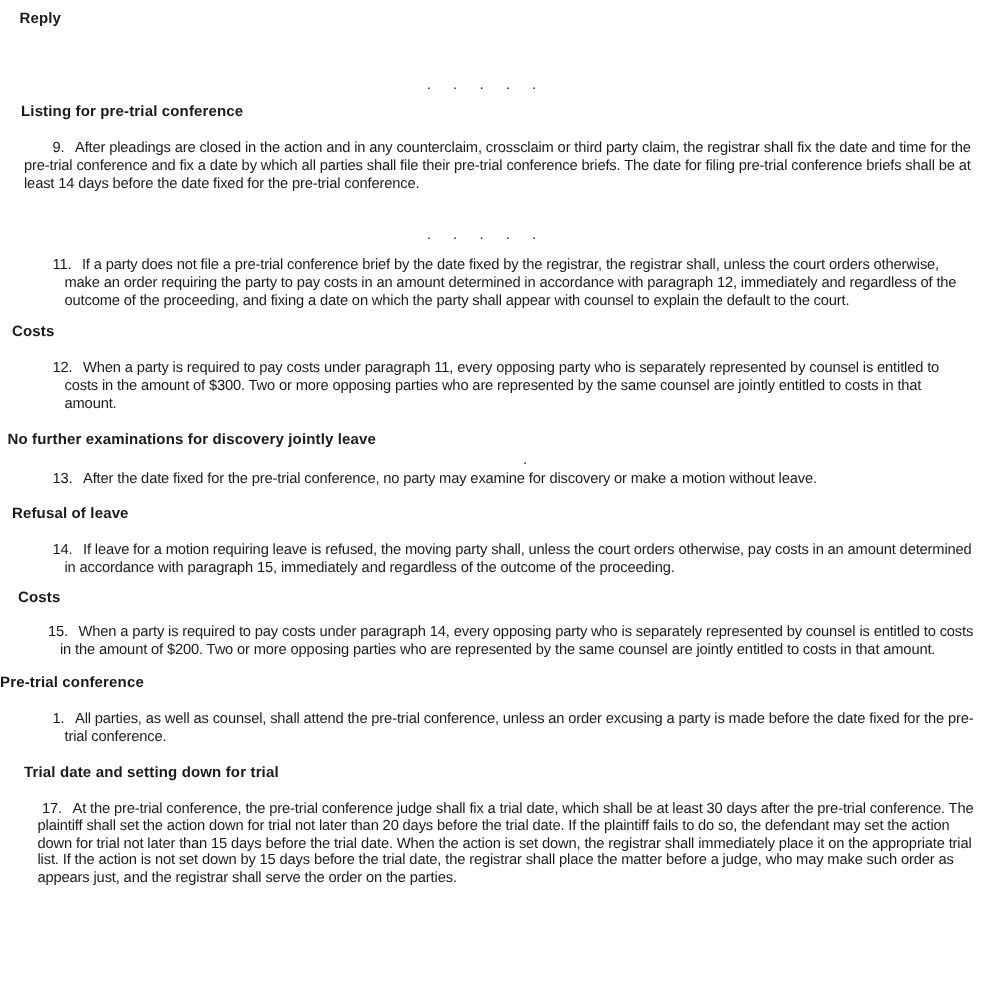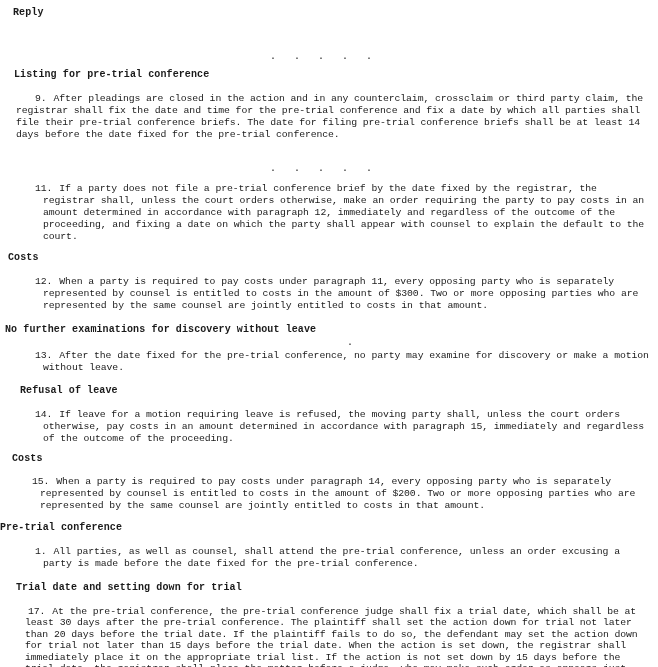--- a/index.html
+++ b/index.html
@@ -3,21 +3,21 @@
 <meta charset="utf-8">
 <style>
   html, body { margin: 0; padding: 0; }
   body {
     width: 658px;
     height: 667px;
     background: #ffffff;
     overflow: hidden;
   }
   .page {
-    font-family: Liberation Mono, monospace;
+    font-family: Liberation Sans, sans-serif;
     color: #1a1a1a;
     width: 658px;
     height: 667px;
     padding-top: 7px;
     box-sizing: border-box;
   }
   .hd {
     font-size: 10px;
     line-height: 12px;
     font-weight: bold;
@@ -76,25 +76,25 @@
   <h3 class="hd" style="padding-left:14px; margin-top:6px;">Listing for pre-trial conference</h3>
   <p class="para p9" style="margin-top:12px;"><span class="num">9.</span><span>After pleadings are closed in the action and in any counterclaim, crossclaim or third party claim, the registrar shall fix the date and time for the pre-trial conference and fix a date by which all parties shall file their pre-trial conference briefs. The date for filing pre-trial conference briefs shall be at least 14 days before the date fixed for the pre-trial conference.</span></p>
 
   <div class="sep" style="margin-top:22px;">. . . . .</div>
 
   <p class="para hang" style="margin-top:8px;"><span class="num">11.</span><span>If a party does not file a pre-trial conference brief by the date fixed by the registrar, the registrar shall, unless the court orders otherwise, make an order requiring the party to pay costs in an amount determined in accordance with paragraph 12, immediately and regardless of the outcome of the proceeding, and fixing a date on which the party shall appear with counsel to explain the default to the court.</span></p>
 
   <h3 class="hd" style="padding-left:8px; margin-top:9px;">Costs</h3>
   <p class="para hang" style="margin-top:12px;"><span class="num">12.</span><span>When a party is required to pay costs under paragraph 11, every opposing party who is separately represented by counsel is entitled to costs in the amount of $300. Two or more opposing parties who are represented by the same counsel are jointly entitled to costs in that amount.</span></p>
 
-  <h3 class="hd" style="padding-left:5px; margin-top:12px;">No further examinations for discovery without leave</h3>
+  <h3 class="hd" style="padding-left:5px; margin-top:12px;">No further examinations for discovery jointly leave</h3>
   <div class="stray" style="margin-top:2px;">.</div>
   <p class="para hang" style="margin-top:2px;"><span class="num">13.</span><span>After the date fixed for the pre-trial conference, no party may examine for discovery or make a motion without leave.</span></p>
 
-  <h3 class="hd" style="padding-left:20px; margin-top:11px;">Refusal of leave</h3>
+  <h3 class="hd" style="padding-left:8px; margin-top:11px;">Refusal of leave</h3>
   <p class="para hang" style="margin-top:12px;"><span class="num">14.</span><span>If leave for a motion requiring leave is refused, the moving party shall, unless the court orders otherwise, pay costs in an amount determined in accordance with paragraph 15, immediately and regardless of the outcome of the proceeding.</span></p>
 
   <h3 class="hd" style="padding-left:12px; margin-top:8px;">Costs</h3>
   <p class="para hang" style="margin-top:11px;padding-left:40px;"><span class="num">15.</span><span>When a party is required to pay costs under paragraph 14, every opposing party who is separately represented by counsel is entitled to costs in the amount of $200. Two or more opposing parties who are represented by the same counsel are jointly entitled to costs in that amount.</span></p>
 
   <h3 class="hd" style="margin-top:10px;">Pre-trial conference</h3>
   <p class="para hang" style="margin-top:12px;"><span class="num">1.</span><span>All parties, as well as counsel, shall attend the pre-trial conference, unless an order excusing a party is made before the date fixed for the pre-trial conference.</span></p>
 
   <h3 class="hd" style="padding-left:16px; margin-top:12px;">Trial date and setting down for trial</h3>
   <p class="para p17" style="margin-top:12px;"><span class="num">17.</span><span>At the pre-trial conference, the pre-trial conference judge shall fix a trial date, which shall be at least 30 days after the pre-trial conference.  The plaintiff shall set the action down for trial not later than 20 days before the trial date.  If the plaintiff fails to do so, the defendant may set the action down for trial not later than 15 days before the trial date.  When the action is set down, the registrar shall immediately place it on the appropriate trial list.  If the action is not set down by 15 days before the trial date, the registrar shall place the matter before a judge, who may make such order as appears just, and the registrar shall serve the order on the parties.</span></p>

